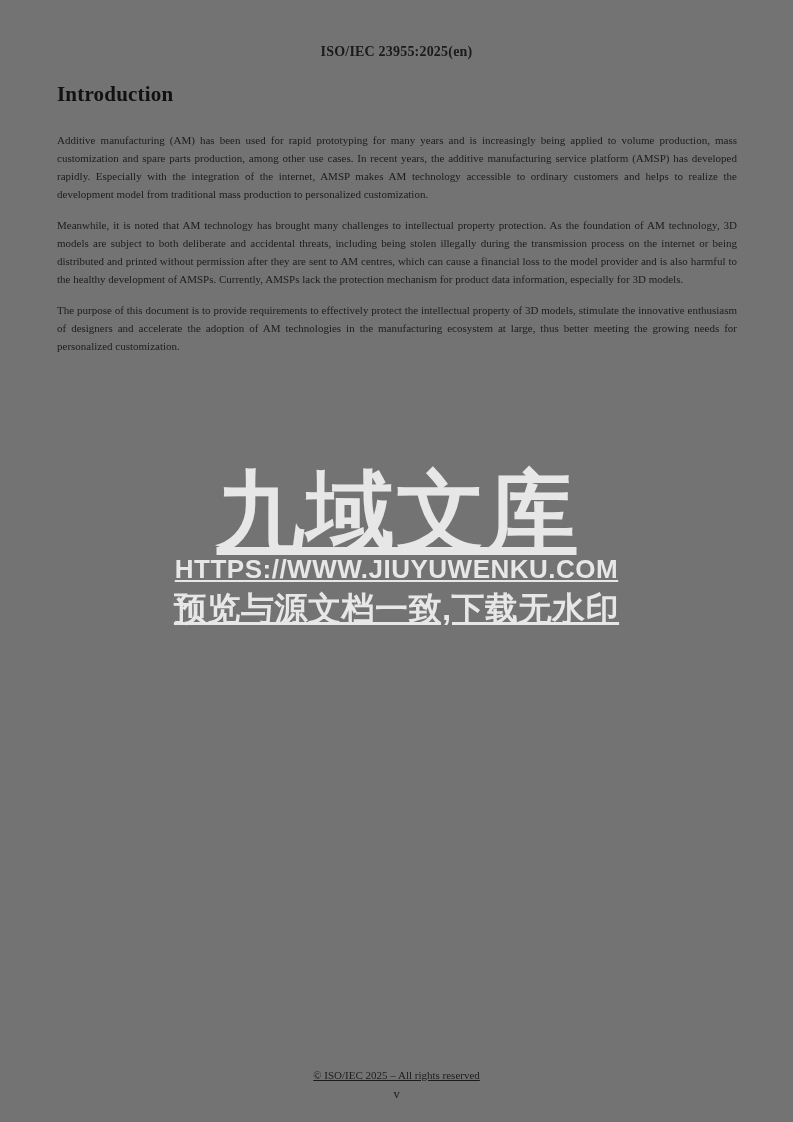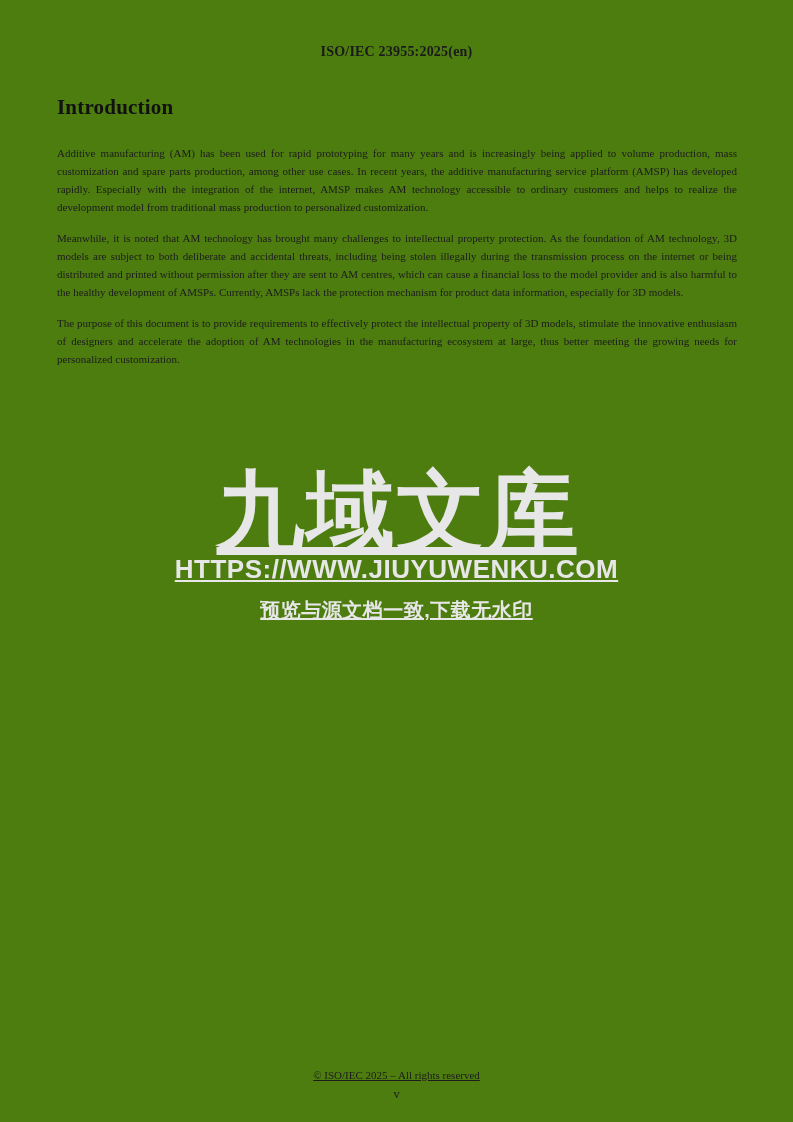--- a/index.html
+++ b/index.html
@@ -8,36 +8,36 @@
     width: 793px;
     height: 1122px;
     position: relative;
     font-family: "Liberation Serif", serif;
     color: #1c1c1c;
     overflow: hidden;
   }
   .page {
     position: absolute;
     inset: 0;
-    background: #4d7c0f;
+    background: #737373;
   }
   .doc-ref {
     position: absolute;
     top: 44px;
     left: 0;
     width: 100%;
     text-align: center;
     font-weight: bold;
     font-size: 14px;
     letter-spacing: 0.2px;
     color: #1a1a1a;
   }
   .content {
     position: absolute;
-    top: 95px;
+    top: 82px;
     left: 57px;
     width: 680px;
   }
   h1.intro-heading {
     font-size: 21px;
     font-weight: bold;
     color: #111111;
     margin-bottom: 24px;
     letter-spacing: 0.2px;
   }
@@ -64,23 +64,23 @@
     font-size: 88px;
     letter-spacing: 2px;
     line-height: 1.0;
   }
   .watermark .wm-line2 {
     font-size: 26px;
     letter-spacing: 0.5px;
     line-height: 1.0;
   }
   .watermark .wm-line3 {
-    font-size: 20px;
+    font-size: 33px;
     letter-spacing: 0.5px;
-    margin-top: 18px;
+    margin-top: 10px;
     line-height: 1.0;
   }
   .footer {
     position: absolute;
     bottom: 20px;
     left: 0;
     width: 100%;
     text-align: center;
   }
   .footer .copyright {

